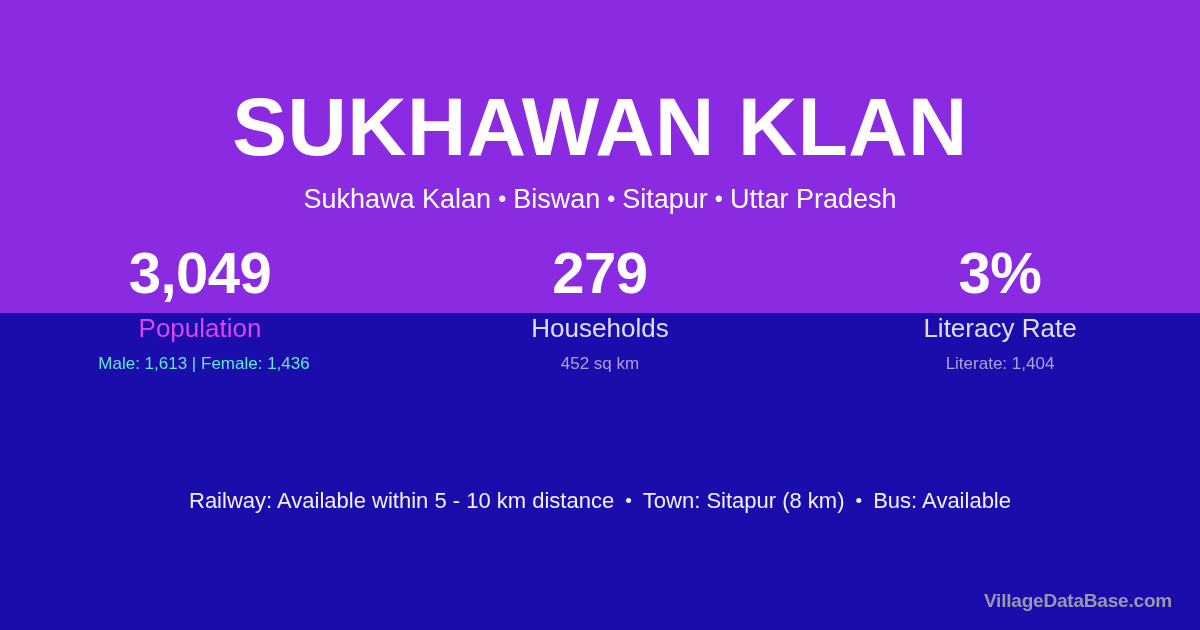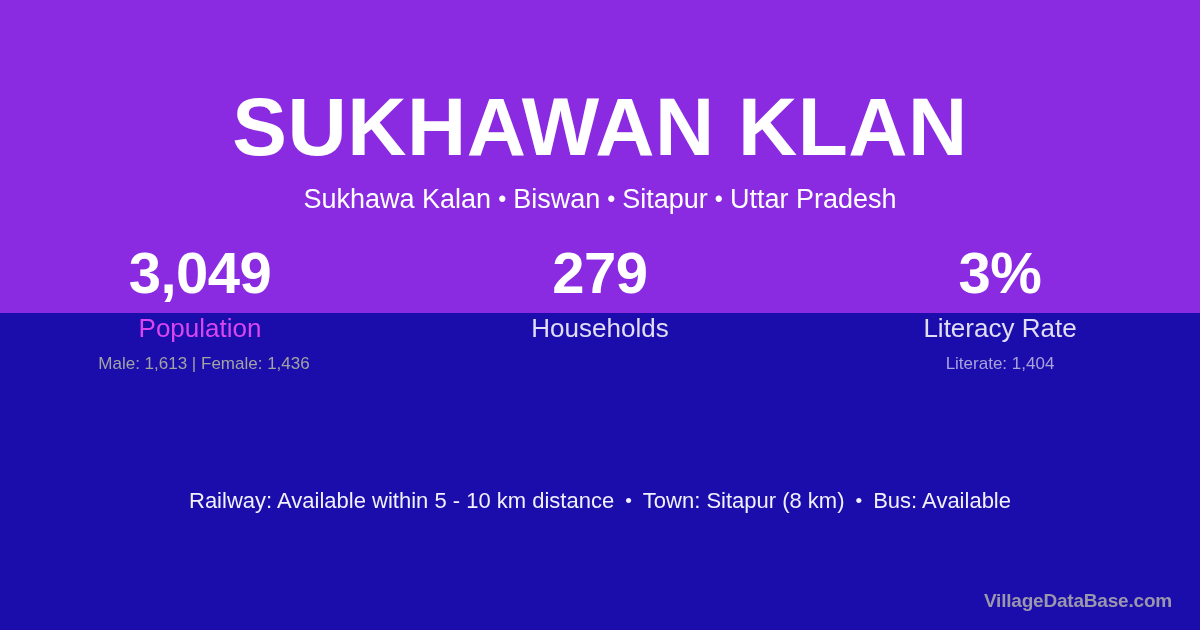--- a/index.html
+++ b/index.html
@@ -168,25 +168,26 @@
 
   <div class="header">
     <h1 class="title" style="color: rgb(255, 255, 255);">SUKHAWAN KLAN</h1>
     <div class="subtitle"><span>Sukhawa Kalan</span><span class="sep">•</span><span>Biswan</span><span class="sep">•</span><span>Sitapur</span><span class="sep">•</span><span>Uttar Pradesh</span></div>
   </div>
 
   <div class="stats">
       <div class="stat">
         <span class="stat-value">3,049</span>
         <span class="stat-label" style="color: #d946ef;">Population</span>
-        <span class="stat-detail" style="color: #a3a3a3; padding-left: 8px;">Male: 1,613 | Female: 1,436</span>
+        <span class="stat-detail" style="color: #5eead4; padding-left: 8px;">Male: 1,613 | Female: 1,436</span>
       </div>
       <div class="stat">
         <span class="stat-value">279</span>
         <span class="stat-label" style="color: rgb(226, 221, 246);">Households</span>
+        <span class="stat-detail" style="color: rgb(169, 162, 220);">452 sq km</span>
       </div>
       <div class="stat">
         <span class="stat-value">3%</span>
         <span class="stat-label" style="color: rgb(226, 221, 246);">Literacy Rate</span>
         <span class="stat-detail" style="color: rgb(169, 162, 220);">Literate: 1,404</span>
       </div>
     </div>
 
   <div class="info-line"><span>Railway: Available within 5 - 10 km distance</span><span class="sep">•</span><span>Town: Sitapur (8 km)</span><span class="sep">•</span><span>Bus: Available</span></div>
 

